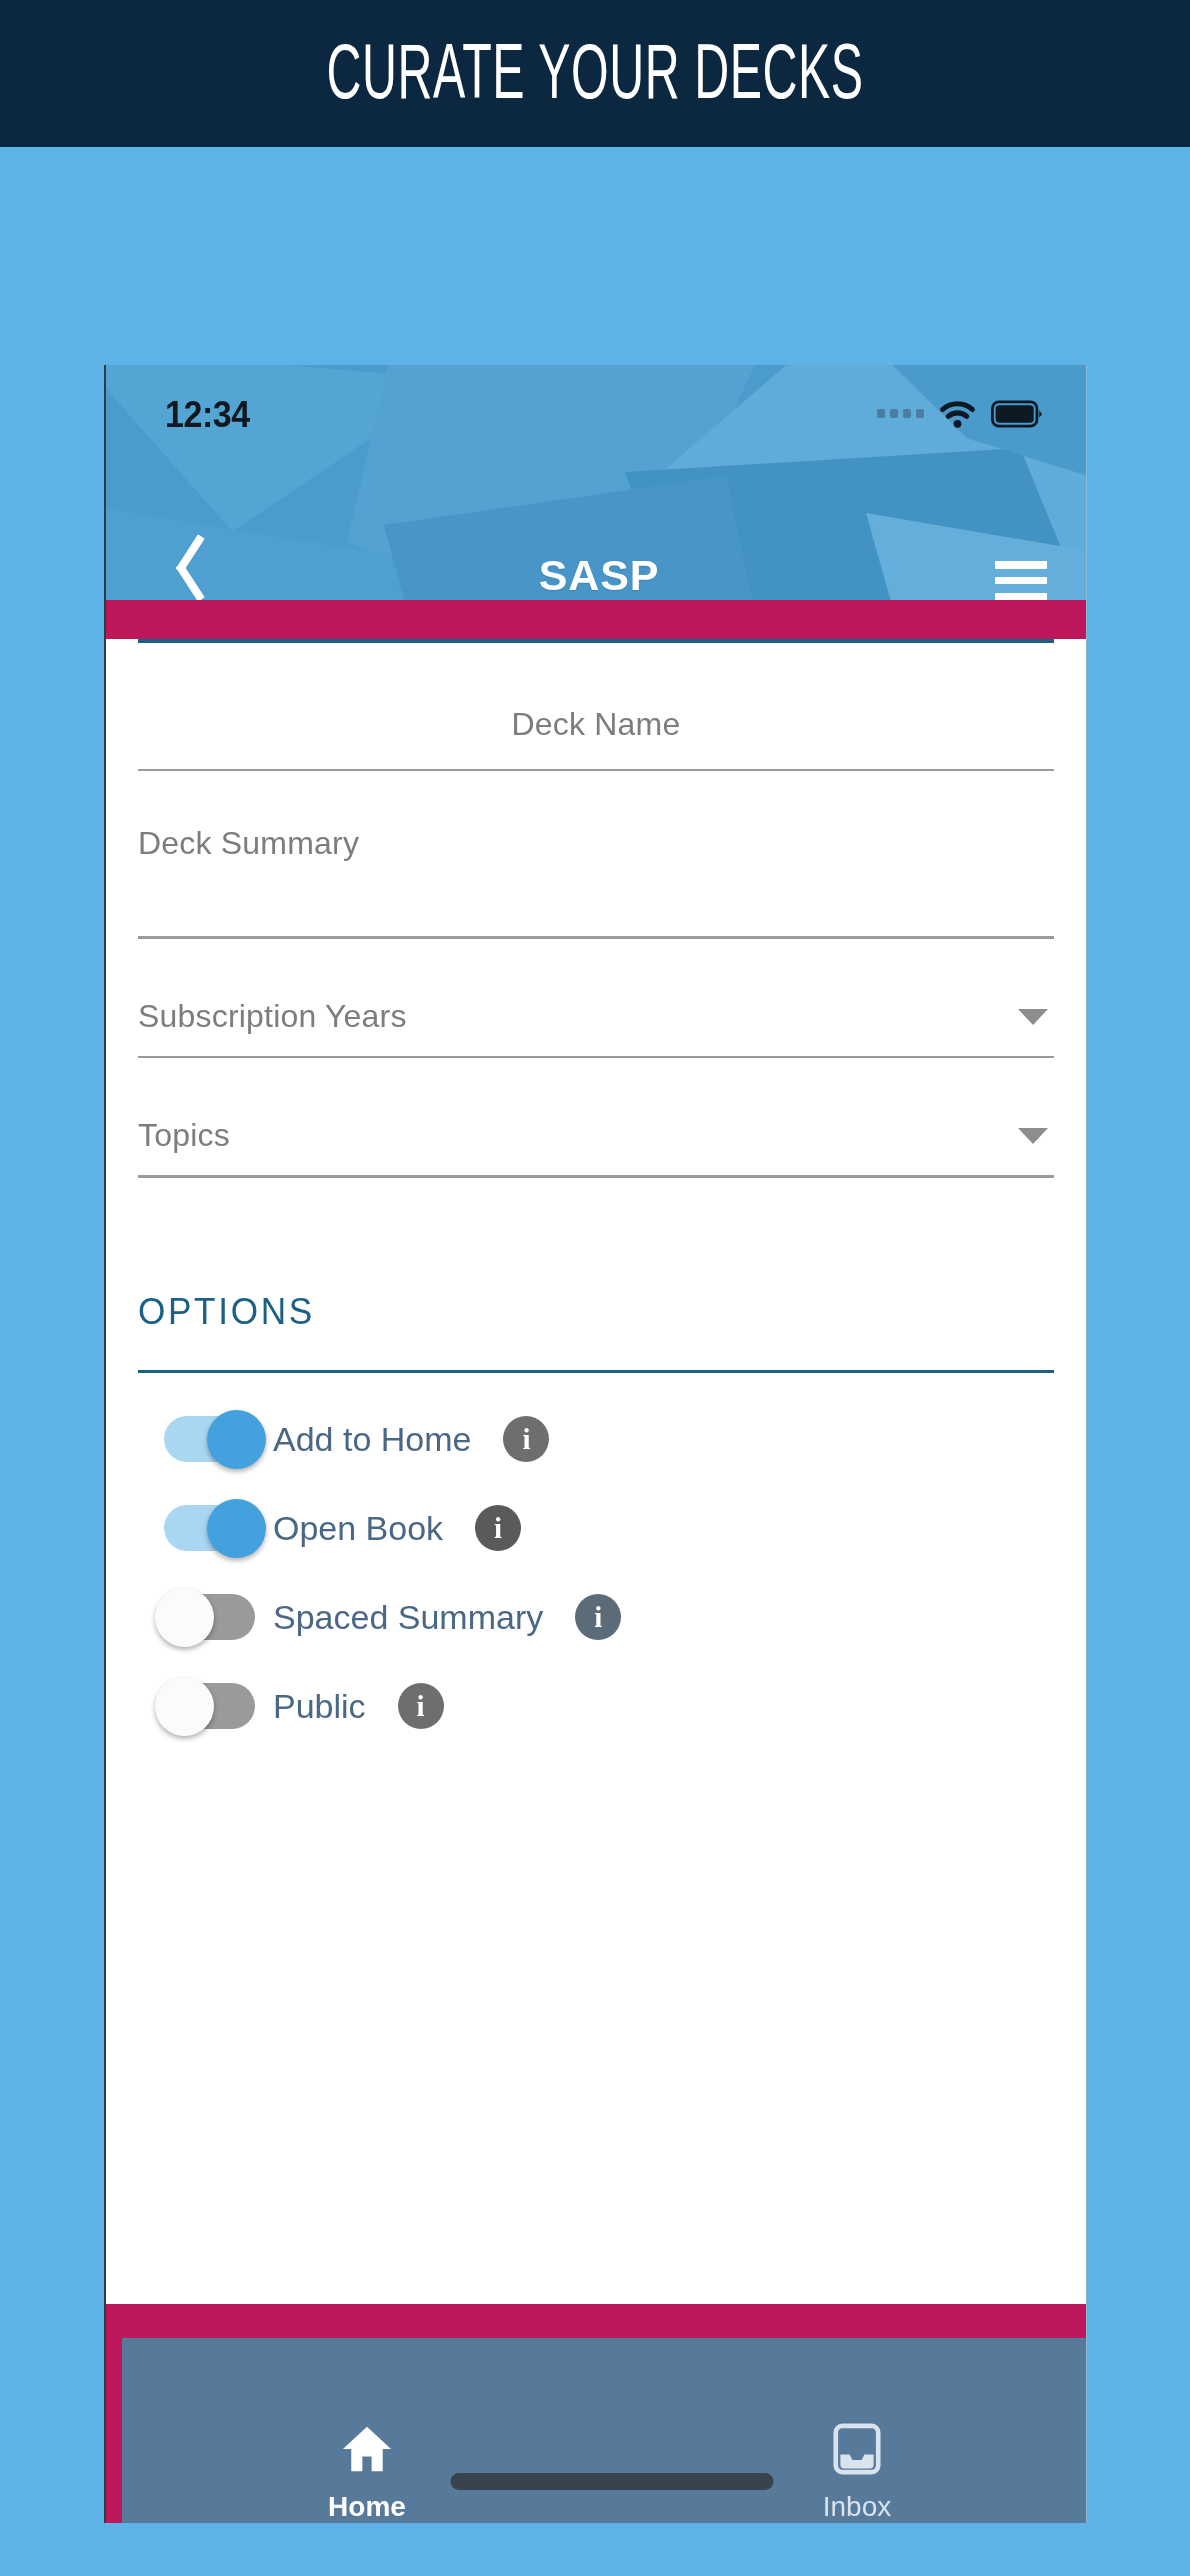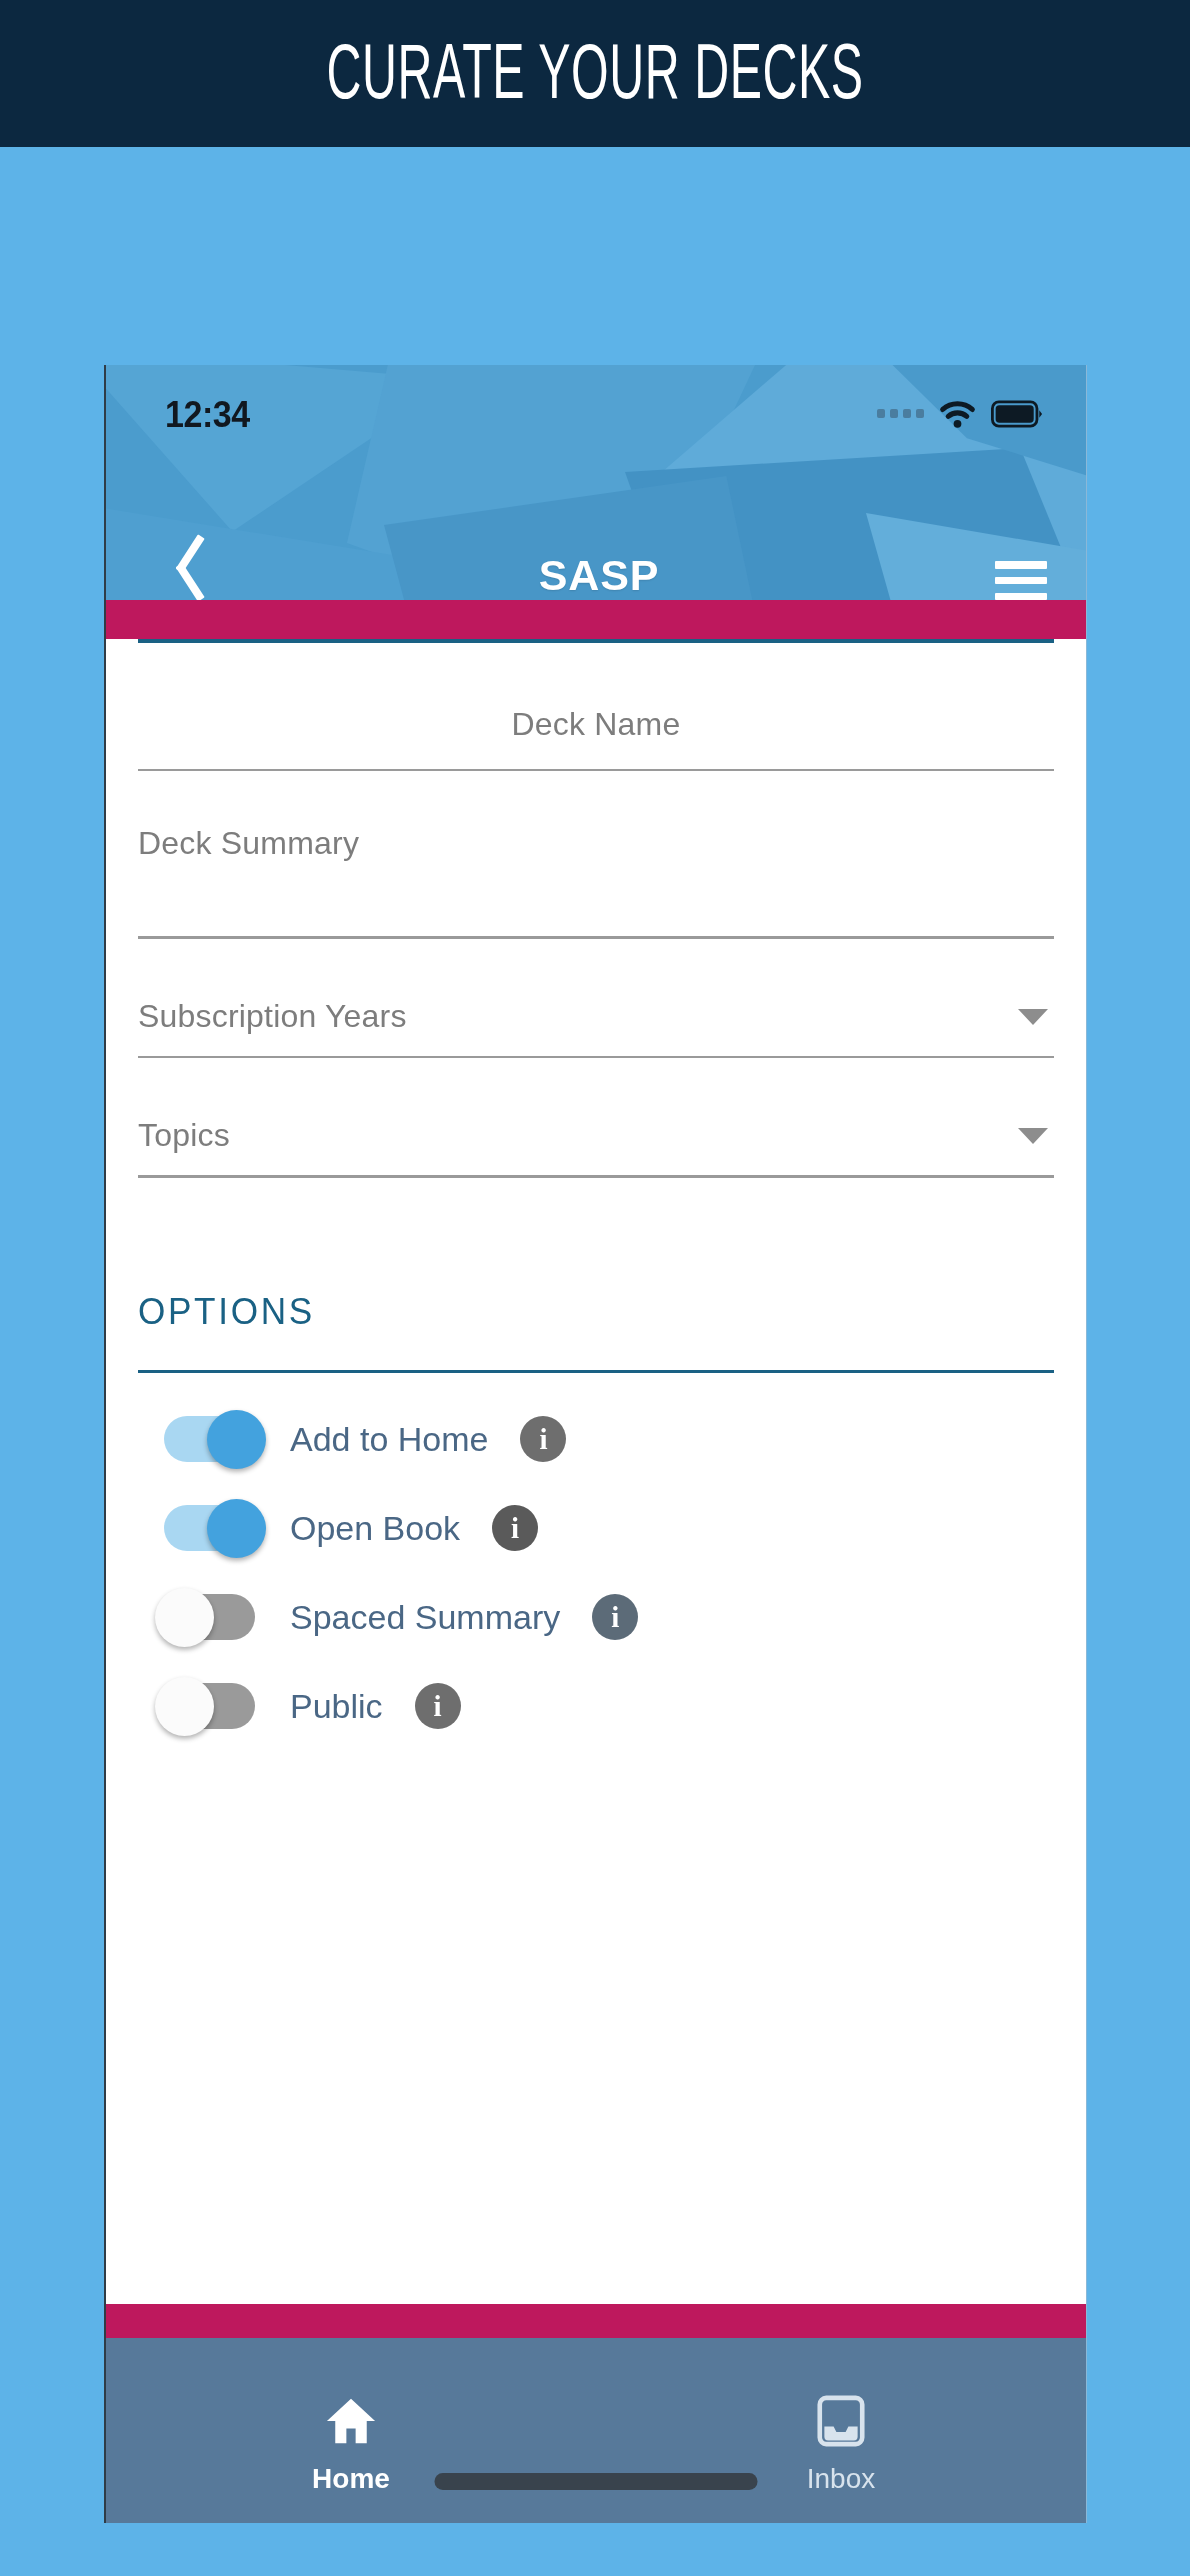--- a/index.html
+++ b/index.html
@@ -220,21 +220,21 @@
     width: 59px; height: 59px;
     border-radius: 50%;
     box-shadow: 0 2.8px 5.6px rgba(0,0,0,0.30);
   }
   .toggle.on  .knob { right: -11px; background: #43a2de; }
   .toggle.off .knob { left: -9.3px;  background: #fbfbfb; }
 
   .opt-label {
     color: #4a6785;
     font-size: 34px;
-    margin-left: 35px;
+    margin-left: 18px;
     white-space: nowrap;
   }
   .info-icon {
     width: 46px; height: 46px;
     border-radius: 50%;
     background: #6e6e6e;
     color: #ffffff;
     font-size: 29px;
     font-weight: 700;
     display: flex;
@@ -244,27 +244,27 @@
     flex: 0 0 auto;
     font-family: "Liberation Serif", serif;
   }
   .opt-row.r2 .info-icon { background: #5a5a5a; }
   .opt-row.r3 .info-icon { background: #5c6b78; }
   .opt-row.r4 .info-icon { background: #6e6e6e; }
 
   
   .tabbar {
     position: absolute;
-    left: 0; bottom: 0;
+    left: 16px; bottom: 0;
     width: 100%;
     height: 185px;
     background: #577align;
     background: #57799a;
     display: flex;
-    align-items: center;
+    align-items: flex-end;
     padding-top: 28px;
   }
   .tab {
     flex: 1 1 0;
     display: flex;
     flex-direction: column;
     align-items: center;
     gap: 15px;
   }
   .tab-label { font-size: 28px; color: #d8e3ed; }

